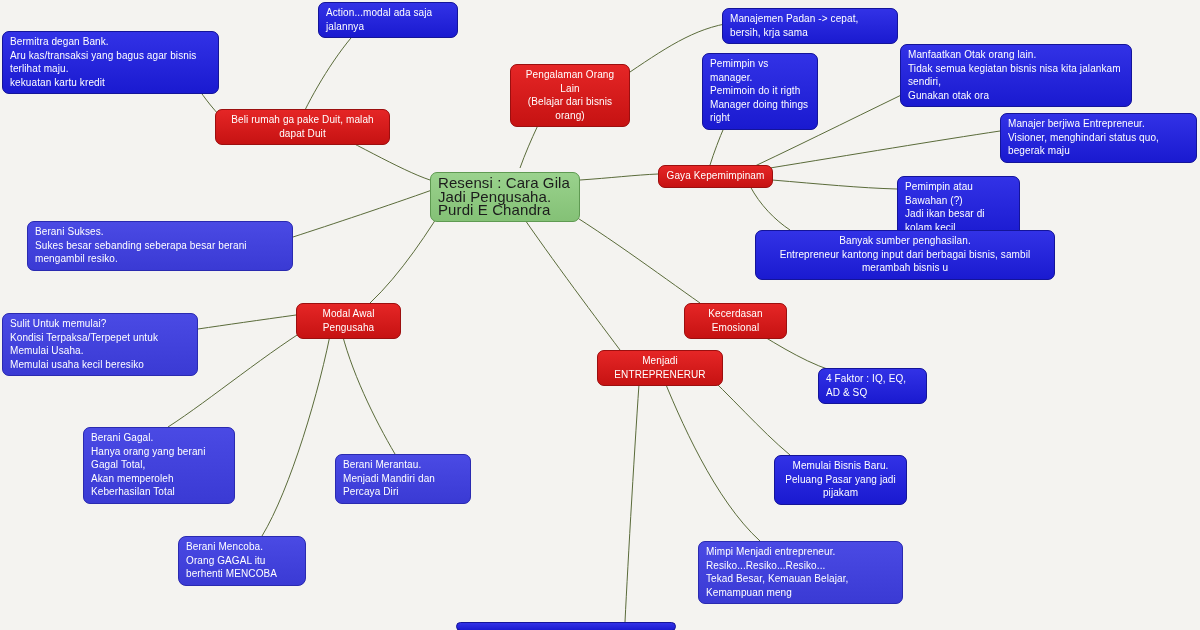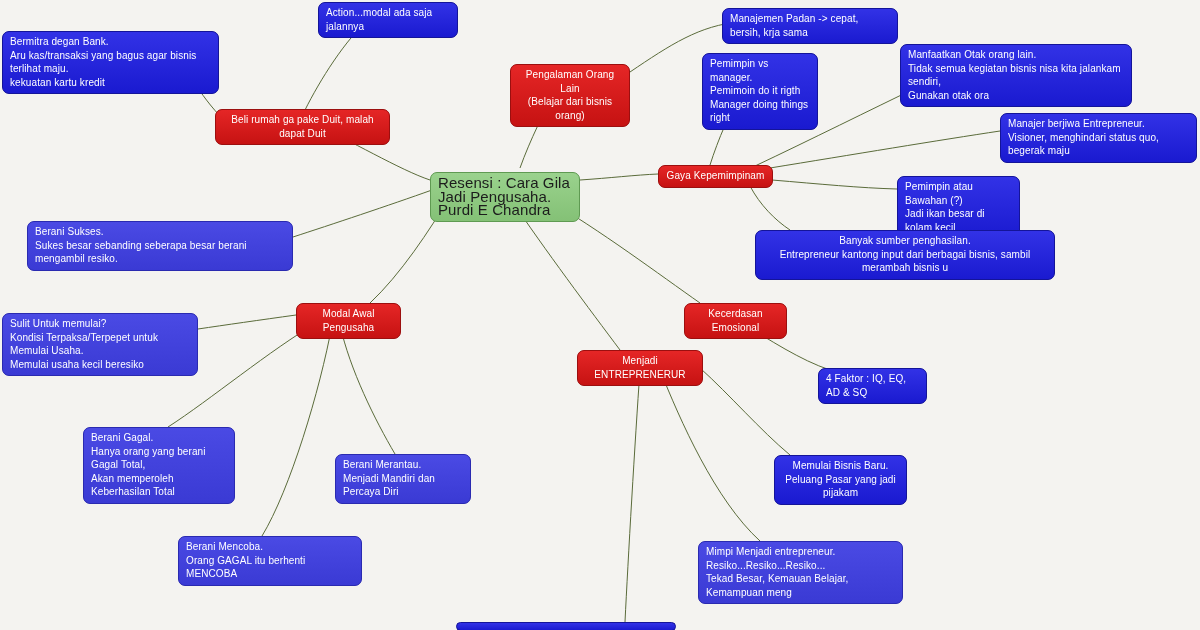--- a/index.html
+++ b/index.html
@@ -116,29 +116,29 @@
 Jadi ikan besar di kolam kecil</div>
       <div class="node blue" style="left: 755px; top: 230px; width: 300px; text-align: center;">Banyak sumber penghasilan.
 Entrepreneur kantong input dari berbagai bisnis, sambil merambah bisnis u</div>
       <div class="node blue2" style="left: 27px; top: 221px; width: 266px;">Berani Sukses.
 Sukes besar sebanding seberapa besar berani mengambil resiko.</div>
       <div class="node blue2" style="left: 2px; top: 313px; width: 196px;">Sulit Untuk memulai?
 Kondisi Terpaksa/Terpepet untuk Memulai Usaha.
 Memulai usaha kecil beresiko</div>
       <div class="node red" style="left: 296px; top: 303px; width: 105px;">Modal Awal Pengusaha</div>
       <div class="node red" style="left: 684px; top: 303px; width: 103px;">Kecerdasan Emosional</div>
-      <div class="node red" style="left: 577px; top: 350px; width: 126px;">Menjadi ENTREPRENERUR</div>
+      <div class="node red" style="left: 597px; top: 350px; width: 126px;">Menjadi ENTREPRENERUR</div>
       <div class="node blue" style="left: 818px; top: 368px; width: 109px;">4 Faktor : IQ, EQ, AD &amp; SQ</div>
       <div class="node blue2" style="left: 83px; top: 427px; width: 152px;">Berani Gagal.
 Hanya orang yang berani Gagal Total,
 Akan memperoleh Keberhasilan Total</div>
       <div class="node blue2" style="left: 335px; top: 454px; width: 136px;">Berani Merantau.
 Menjadi Mandiri dan Percaya Diri</div>
       <div class="node blue" style="left: 774px; top: 455px; width: 133px; text-align: center;">Memulai Bisnis Baru.
 Peluang Pasar yang jadi pijakam</div>
-      <div class="node blue2" style="left: 178px; top: 536px; width: 184px;">Berani Mencoba.
+      <div class="node blue2" style="left: 178px; top: 536px; width: 128px; border-radius: 8px;">Berani Mencoba.
 Orang GAGAL itu berhenti MENCOBA</div>
       <div class="node blue2" style="left: 698px; top: 541px; width: 205px;">Mimpi Menjadi entrepreneur.
 Resiko...Resiko...Resiko...
 Tekad Besar, Kemauan Belajar, Kemampuan meng</div>
       <div class="node blue" style="left: 456px; top: 622px; width: 220px;"></div>
     </div>
 </div>
 
 </body></html>

